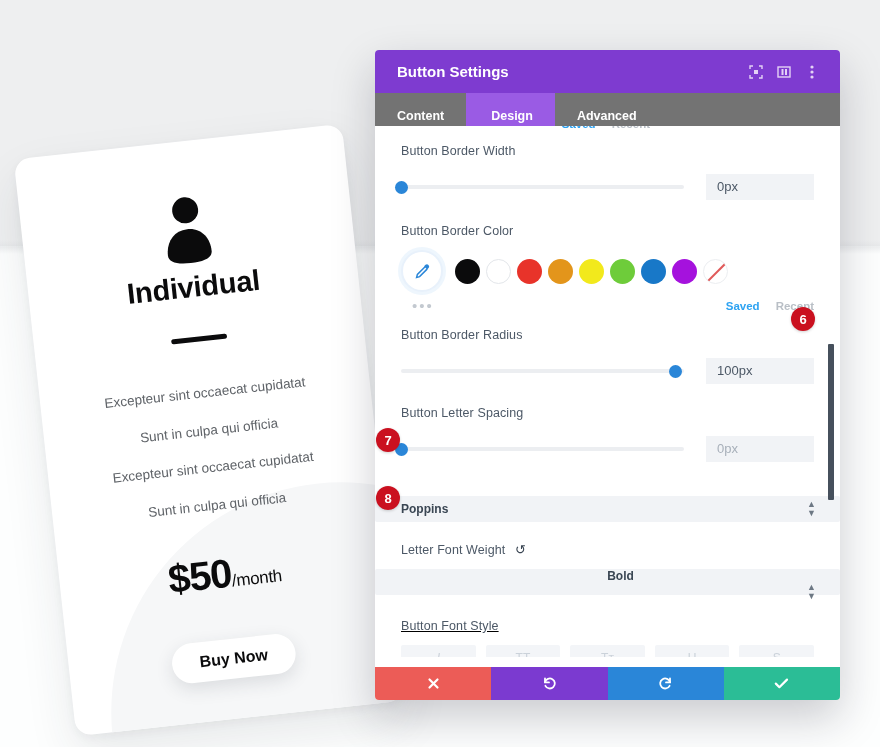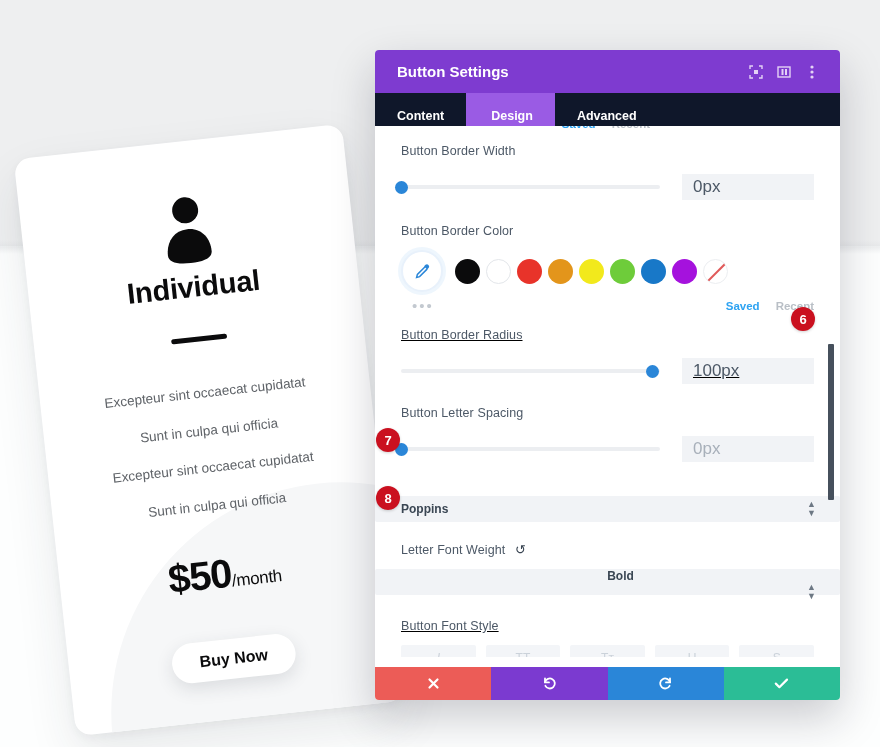--- a/index.html
+++ b/index.html
@@ -166,21 +166,21 @@
   .titlebar-icon {
     width: 28px;
     height: 28px;
     display: flex;
     align-items: center;
     justify-content: center;
     color: #e4d2f5;
   }
   #modal-tabs {
     height: 45px;
-    background: #0f172a;
+    background: #737373;
     display: flex;
     align-items: stretch;
   }
   .modal-tab {
     display: flex;
     align-items: center;
     padding: 0 22px;
     color: #ffffff;
     font-size: 12.5px;
     font-weight: 700;
@@ -241,26 +241,26 @@
     position: absolute;
     top: 50%;
     width: 13px;
     height: 13px;
     margin-top: -6.5px;
     margin-left: -6.5px;
     border-radius: 50%;
     background: #2a86d8;
   }
   .slider-value {
-    width: 132px;
+    width: 108px;
     height: 26px;
     line-height: 26px;
     background: #f1f3f6;
     border-radius: 0;
-    font-size: 17px;
+    font-size: 13px;
     color: #4c5866;
     padding-left: 11px;
     box-sizing: border-box;
     flex: none;
   }
   .slider-value.muted { color: #a8b0ba; }
 
   #color-swatches {
     display: flex;
     align-items: center;
@@ -527,21 +527,21 @@
       </div>
 
       <div id="swatch-meta">
         <div id="swatch-more">•••</div>
         <div id="swatch-meta-right">
           <span class="sr-saved">Saved</span><span class="sr-recent">Recent</span>
         </div>
       </div>
     </div>
 
-    <div class="field-group" style="padding-top:14px;text-decoration:underline;">
+    <div class="field-group" style="padding-top:14px;">
       <div class="field-label">Button Border Radius</div>
       <div class="slider-row">
         <div class="slider-track">
           <div class="slider-knob" style="left:97%;"></div>
         </div>
         <div class="slider-value">100px</div>
       </div>
     </div>
 
     <div class="field-group" style="padding-top:22px;">

